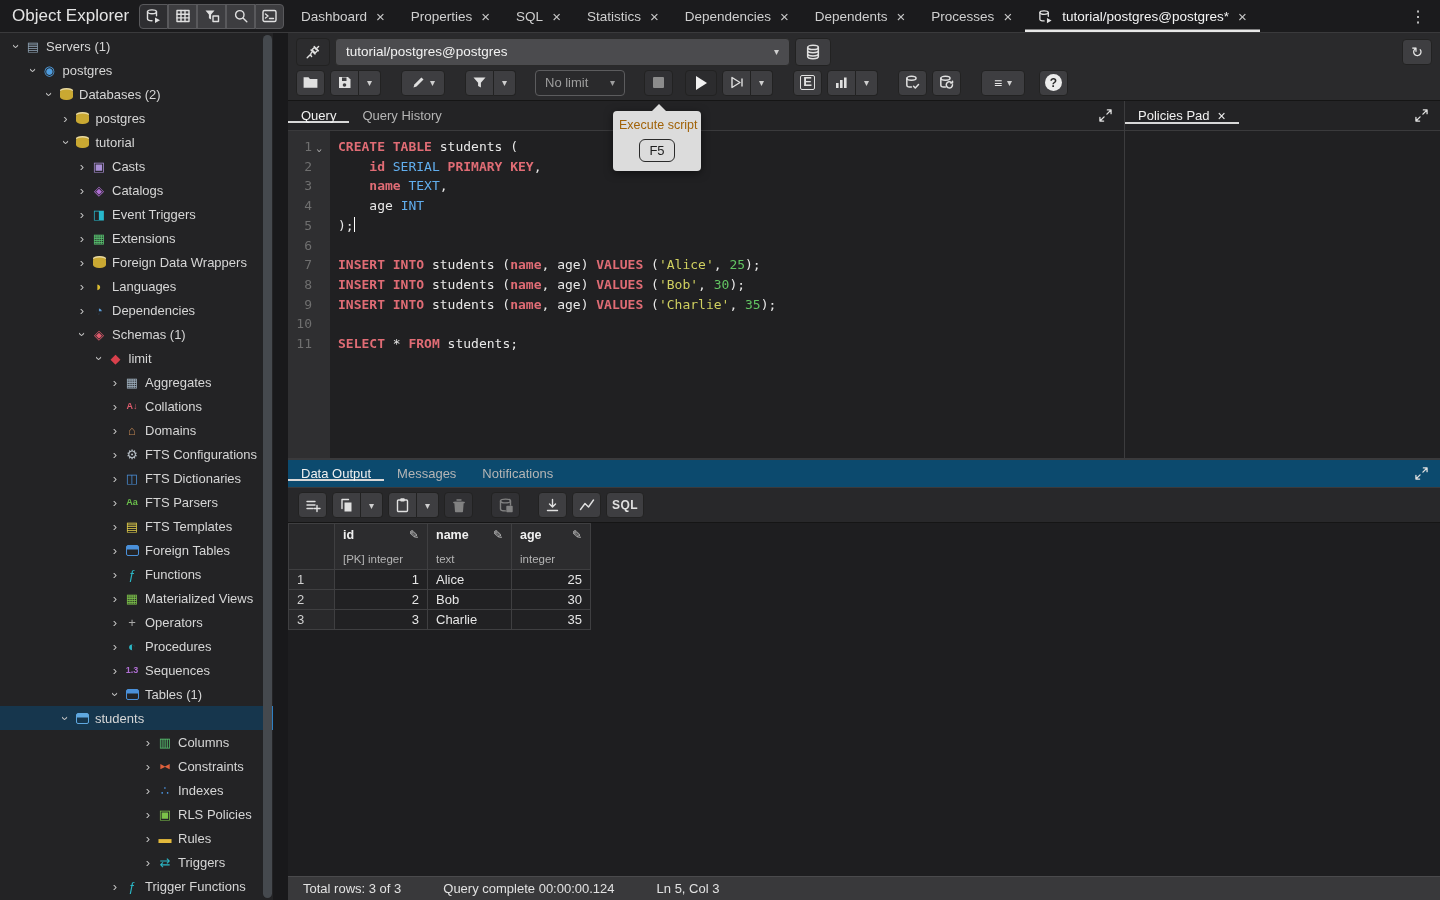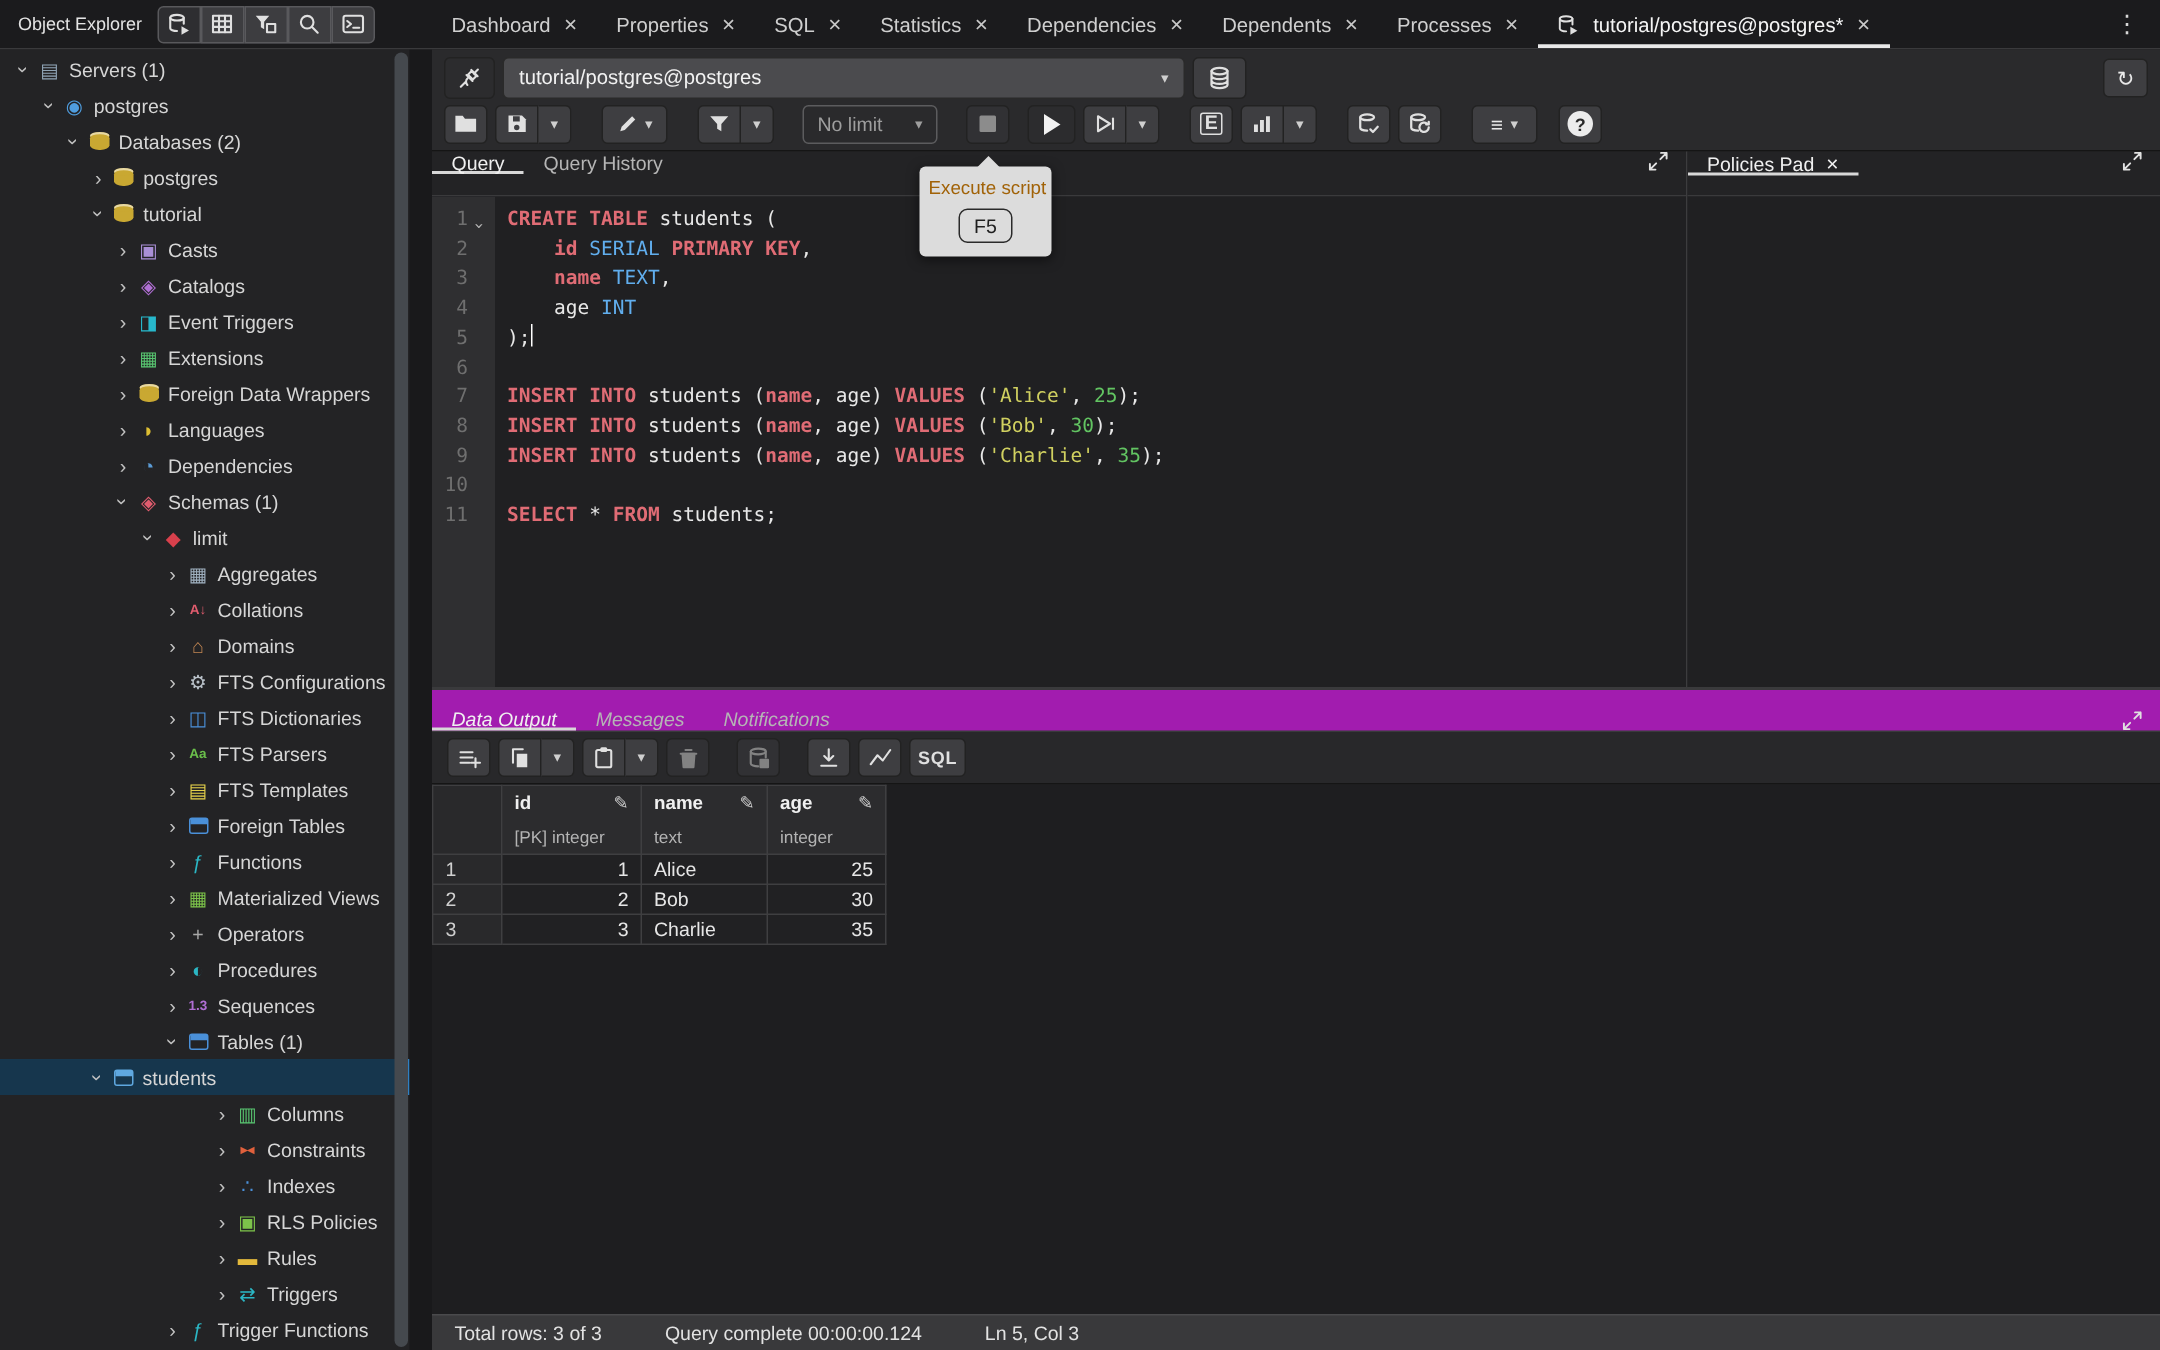--- a/index.html
+++ b/index.html
@@ -3,21 +3,21 @@
 <meta charset="utf-8">
 <style>
   * { margin:0; padding:0; box-sizing:border-box; }
   html,body { width:1440px; height:900px; overflow:hidden; background:#1b1b1d; }
   body { font-family:"Liberation Sans", sans-serif; color:#d8d8d8; font-size:13px; }
   .app { width:1440px; height:900px; display:flex; flex-direction:column; position:relative; }
 
   
   .topbar { height:33px; display:flex; flex:none; background:#1b1b1d; border-bottom:1px solid #3a3a3c; }
   .explorer-head { width:288px; flex:none; display:flex; align-items:center; padding:0 8px 0 12px; gap:10px; }
-  .explorer-title { font-size:12px; color:#e4e4e4; white-space:nowrap; }
+  .explorer-title { font-size:17px; color:#e4e4e4; white-space:nowrap; }
   .eh-btns { display:flex; }
   .eh-btn { width:29px; height:25px; background:#3d3d40; border:1px solid #59595c; display:flex; align-items:center; justify-content:center; position:relative; }
   .eh-btn:first-child { border-radius:4px 0 0 4px; background:#2e2e31; }
   .eh-btn:last-child { border-radius:0 4px 4px 0; }
   .tabbar { flex:1; display:flex; align-items:stretch; overflow:hidden; }
   .ttab { display:flex; align-items:center; gap:9px; padding:0 13px; color:#cfcfcf; font-size:13.5px; cursor:default; position:relative; white-space:nowrap; }
   .ttab .x { font-size:15px; color:#c8c8c8; }
   .ttab.active { color:#f5f5f5; box-shadow:inset 0 -2.5px 0 #e8e8e8; }
   .kebab { margin-left:auto; display:flex; align-items:center; padding:0 14px; color:#d8d8d8; font-size:16px; }
 
@@ -64,21 +64,21 @@
   .ebtn { font-weight:bold; font-size:13px; border:1.5px solid #e0e0e0; border-radius:2px; width:15px; height:15px; line-height:12px; text-align:center; }
   .helpc { width:17px; height:17px; border-radius:50%; background:#ececec; color:#2a2a2a; font-weight:bold; font-size:12px; display:flex; align-items:center; justify-content:center; }
   .sp { width:10px; flex:none; }
   .mlauto { margin-left:auto; }
   .glyphbtn { font-size:14px; color:#e8e8e8; }
 
   
   .qt-body { height:357px; flex:none; display:flex; min-height:0; }
   .editor-panel { width:837px; flex:none; display:flex; flex-direction:column; border-right:1px solid #3c3c3e; }
   .scratch-panel { flex:1; display:flex; flex-direction:column; }
-  .ptabs { height:30px; flex:none; display:flex; align-items:flex-start; background:#232325; border-bottom:1px solid #3a3a3c; padding-right:6px; }
+  .ptabs { height:30px; flex:none; display:flex; align-items:center; background:#232325; border-bottom:1px solid #3a3a3c; padding-right:6px; }
   .ptab { display:flex; align-items:center; gap:8px; padding:0 13px; color:#b5b5b5; font-size:13px; }
   .ptab.active { color:#f0f0f0; box-shadow:inset 0 -2px 0 #d8d8d8; }
   .ptab .x { font-size:14px; }
   .expand-ic { margin-left:auto; display:flex; align-items:center; padding:0 6px; }
 
   .editor { flex:1; display:flex; font-family:"DejaVu Sans Mono", monospace; font-size:13px; line-height:19.7px; background:#202022; overflow:hidden; }
   .gutter { width:42px; flex:none; background:#2f2f31; color:#6f6f6f; text-align:right; padding:6px 0 0 0; }
   .gutter .ln { padding-right:4px; display:flex; justify-content:flex-end; align-items:center; }
   .gutter .ln .num { width:22px; text-align:right; }
   .gutter .ln .fold { width:14px; color:#b8b8b8; font-size:11px; transform:rotate(90deg); }
@@ -88,21 +88,21 @@
   .tok-kw { color:#e06c75; font-weight:bold; }
   .tok-ty { color:#61aeee; }
   .tok-str { color:#d0d060; }
   .tok-num { color:#62c462; }
   .cursor { display:inline-block; width:1.5px; height:15px; background:#ffffff; vertical-align:-2px; }
   .scratch-body { flex:1; background:#202022; }
 
   .hsplit { height:2px; flex:none; background:#3a3a3c; }
 
   
-  .out-head { height:28px; flex:none; display:flex; align-items:flex-end; background:#a21caf; border-bottom:1px solid #3a3a3c; padding-right:6px;font-style:italic; }
+  .out-head { height:28px; flex:none; display:flex; align-items:center; background:#0c4a6e; border-bottom:1px solid #3a3a3c; padding-right:6px; }
   .out-toolbar { height:35px; flex:none; background:#28282a; border-bottom:1px solid #151515; display:flex; align-items:center; gap:5px; padding:0 10px; }
   .out-body { flex:1; background:#1e1e20; overflow:hidden; }
   table.results { border-collapse:collapse; font-size:13px; }
   .results th, .results td { border:1px solid #3f3f41; padding:2px 8px; }
   .results thead th { background:#2c2c2e; text-align:left; vertical-align:top; padding:4px 8px; }
   .results .rownum { width:46px; background:#29292b; color:#d0d0d0; font-weight:normal; text-align:left; }
   .results td { background:#212123; color:#e6e6e6; }
   .results td.r { text-align:right; }
   .thname { font-weight:bold; color:#f0f0f0; font-size:12.5px; display:flex; align-items:center; }
   .thtype { font-weight:normal; color:#b4b4b4; font-size:11.5px; margin-top:11px; }

